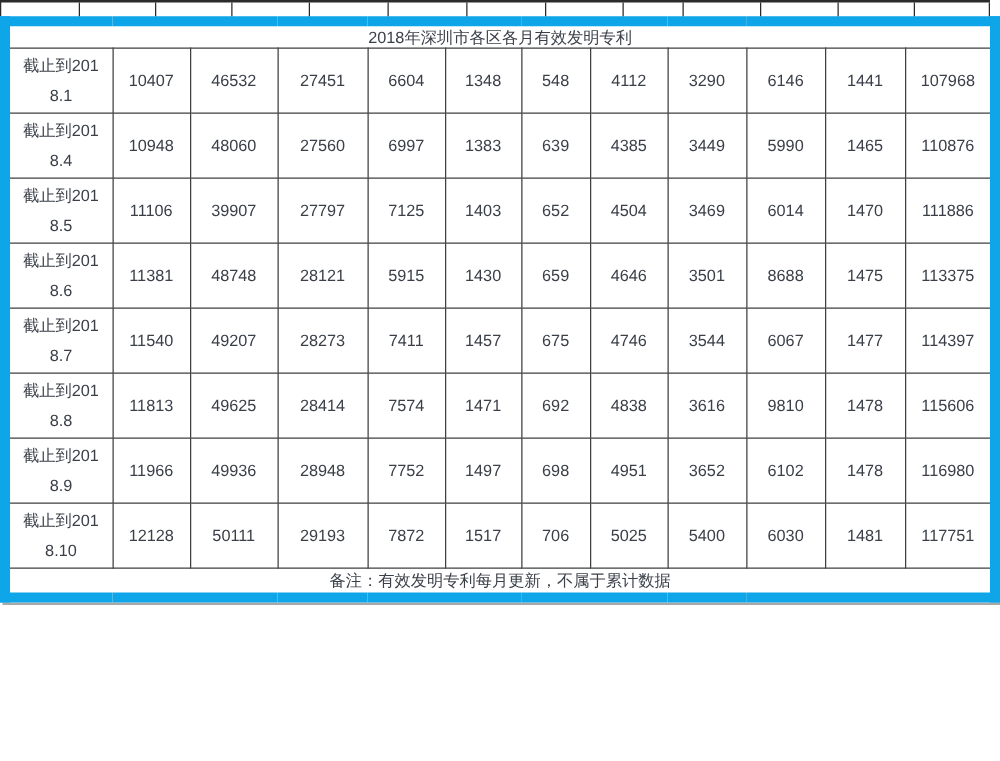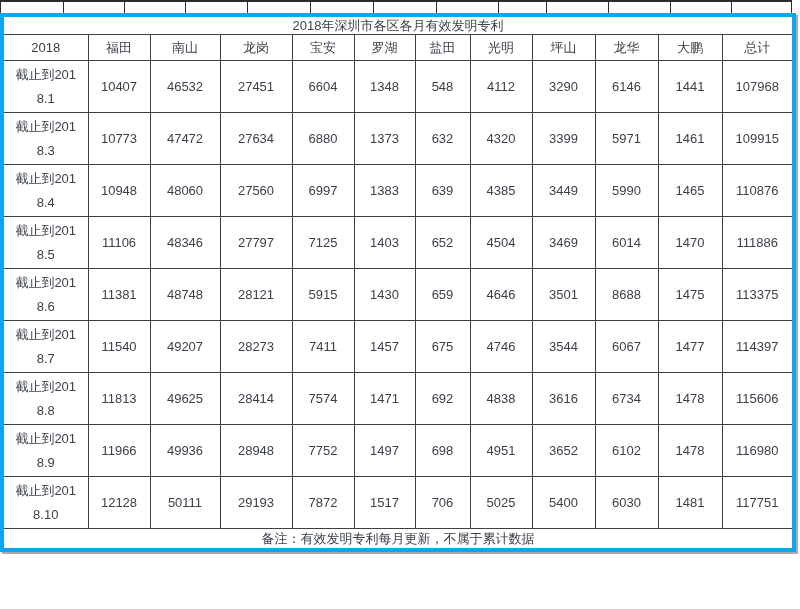--- a/index.html
+++ b/index.html
@@ -35,21 +35,21 @@
     border-right: 1px solid #2b2b2b;
     height: 100%;
     flex: none;
   }
   .strip-cell.last { flex: 1; }
 
   table.grid {
     width: 792px;
     table-layout: fixed;
     border-collapse: collapse;
-    border: 4px solid #0ea5e9;
+    border: 8px solid #0ea5e9;
     box-shadow: 2px 2px 0 #a8a8a8;
     background: #ffffff;
   }
   table.grid td, table.grid th {
     border: 1px solid #404040;
     text-align: center;
     vertical-align: middle;
     color: #3a3f48;
     font-size: 13px;
     font-weight: 400;
@@ -100,82 +100,54 @@
           <col style="width:62px">
           <col style="width:63px">
         <col style="width:63px">
           <col style="width:64px">
           <col style="width:72px">
       </colgroup>
       <thead>
         <tr>
           <td class="title-cell" colspan="12">2018年深圳市各区各月有效发明专利</td>
         </tr>
-        <tr id="header-row">
-            <th class="head-cell">2018</th>
-            <th class="head-cell">福田</th>
-            <th class="head-cell">南山</th>
-            <th class="head-cell">龙岗</th>
-            <th class="head-cell">宝安</th>
-            <th class="head-cell">罗湖</th>
-            <th class="head-cell">盐田</th>
-            <th class="head-cell">光明</th>
-            <th class="head-cell">坪山</th>
-            <th class="head-cell">龙华</th>
-            <th class="head-cell">大鹏</th>
-            <th class="head-cell">总计</th>
-          </tr>
       </thead>
       <tbody id="table-body">
           <tr>
             <td class="row-header">截止到2018.1</td>
             <td>10407</td>
             <td>46532</td>
             <td>27451</td>
             <td>6604</td>
             <td>1348</td>
             <td>548</td>
             <td>4112</td>
             <td>3290</td>
             <td>6146</td>
             <td>1441</td>
             <td>107968</td>
           </tr>
           <tr>
-            <td class="row-header">截止到2018.3</td>
-            <td>10773</td>
-            <td>47472</td>
-            <td>27634</td>
-            <td>6880</td>
-            <td>1373</td>
-            <td>632</td>
-            <td>4320</td>
-            <td>3399</td>
-            <td>5971</td>
-            <td>1461</td>
-            <td>109915</td>
-          </tr>
-          <tr>
             <td class="row-header">截止到2018.4</td>
             <td>10948</td>
             <td>48060</td>
             <td>27560</td>
             <td>6997</td>
             <td>1383</td>
             <td>639</td>
             <td>4385</td>
             <td>3449</td>
             <td>5990</td>
             <td>1465</td>
             <td>110876</td>
           </tr>
           <tr>
             <td class="row-header">截止到2018.5</td>
             <td>11106</td>
-            <td>48346</td>
+            <td>39907</td>
             <td>27797</td>
             <td>7125</td>
             <td>1403</td>
             <td>652</td>
             <td>4504</td>
             <td>3469</td>
             <td>6014</td>
             <td>1470</td>
             <td>111886</td>
           </tr>
@@ -210,21 +182,21 @@
           <tr>
             <td class="row-header">截止到2018.8</td>
             <td>11813</td>
             <td>49625</td>
             <td>28414</td>
             <td>7574</td>
             <td>1471</td>
             <td>692</td>
             <td>4838</td>
             <td>3616</td>
-            <td>6734</td>
+            <td>9810</td>
             <td>1478</td>
             <td>115606</td>
           </tr>
           <tr>
             <td class="row-header">截止到2018.9</td>
             <td>11966</td>
             <td>49936</td>
             <td>28948</td>
             <td>7752</td>
             <td>1497</td>

